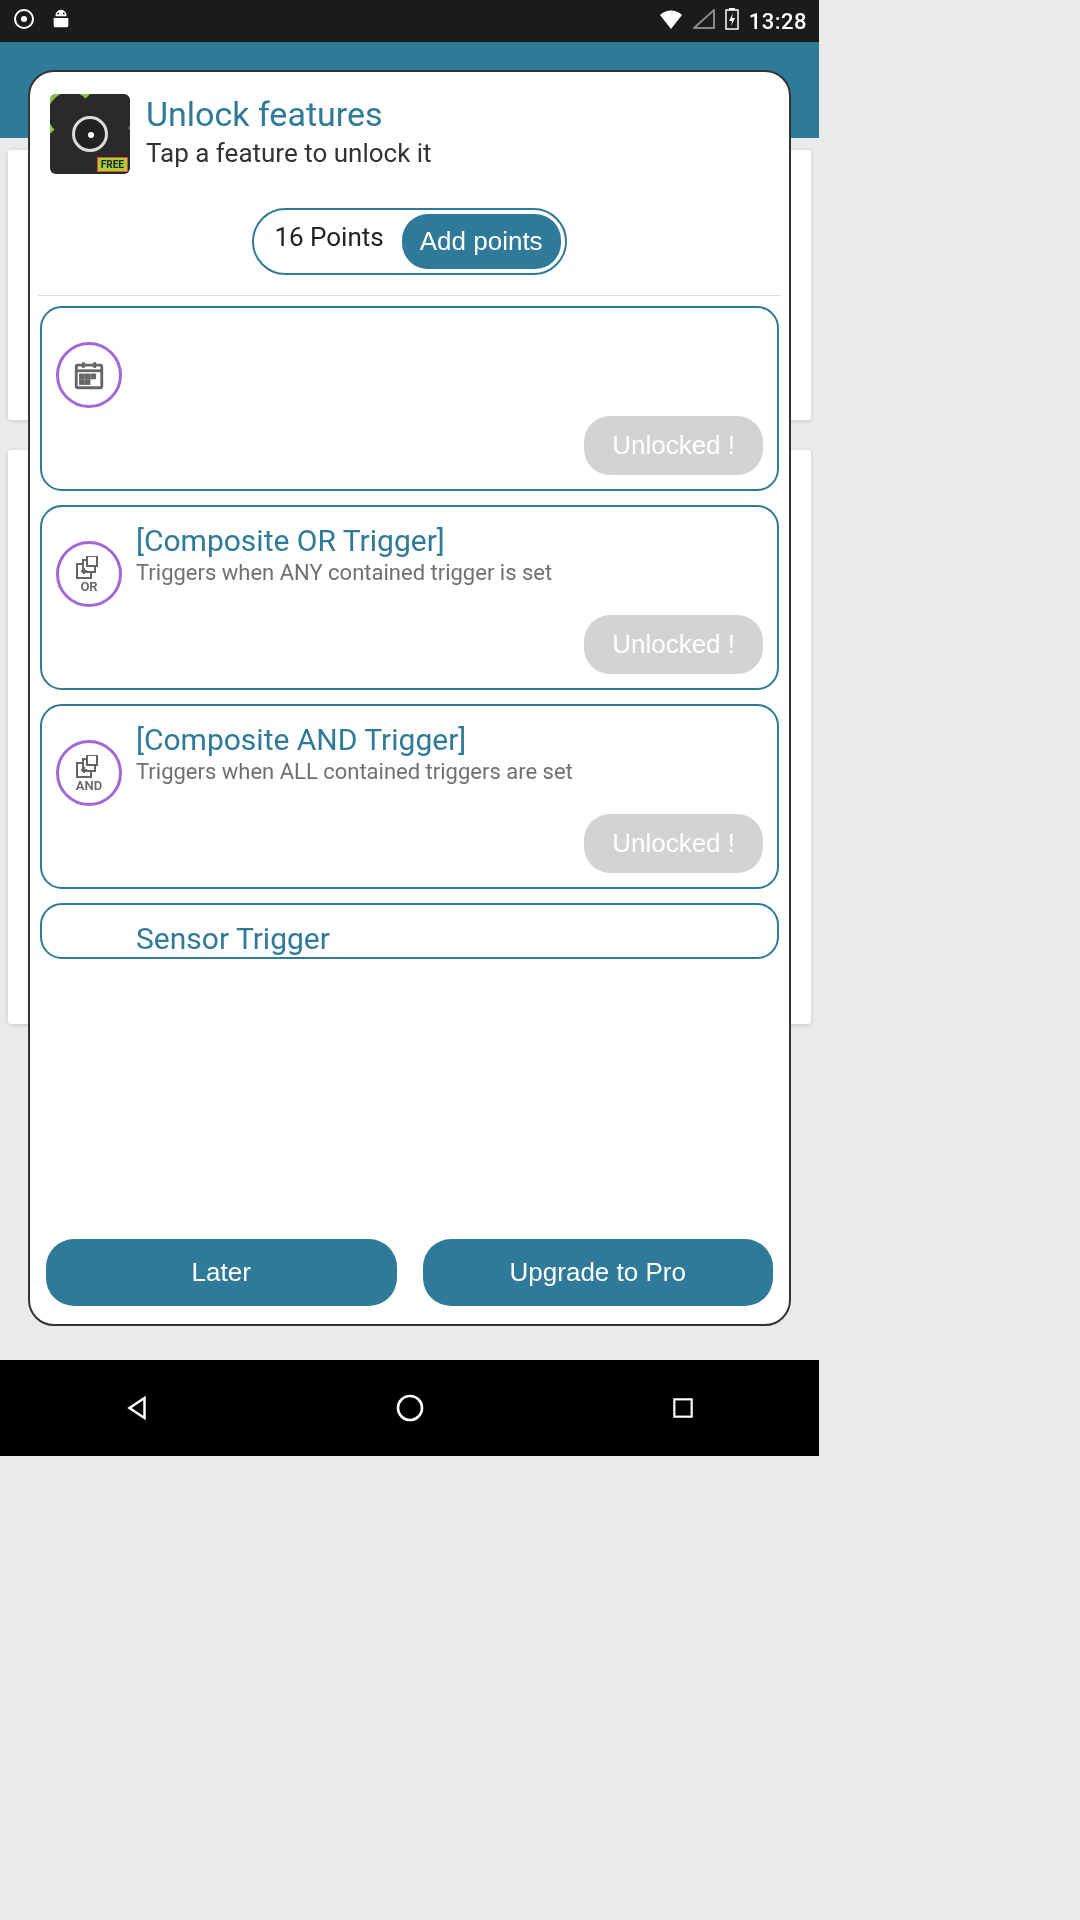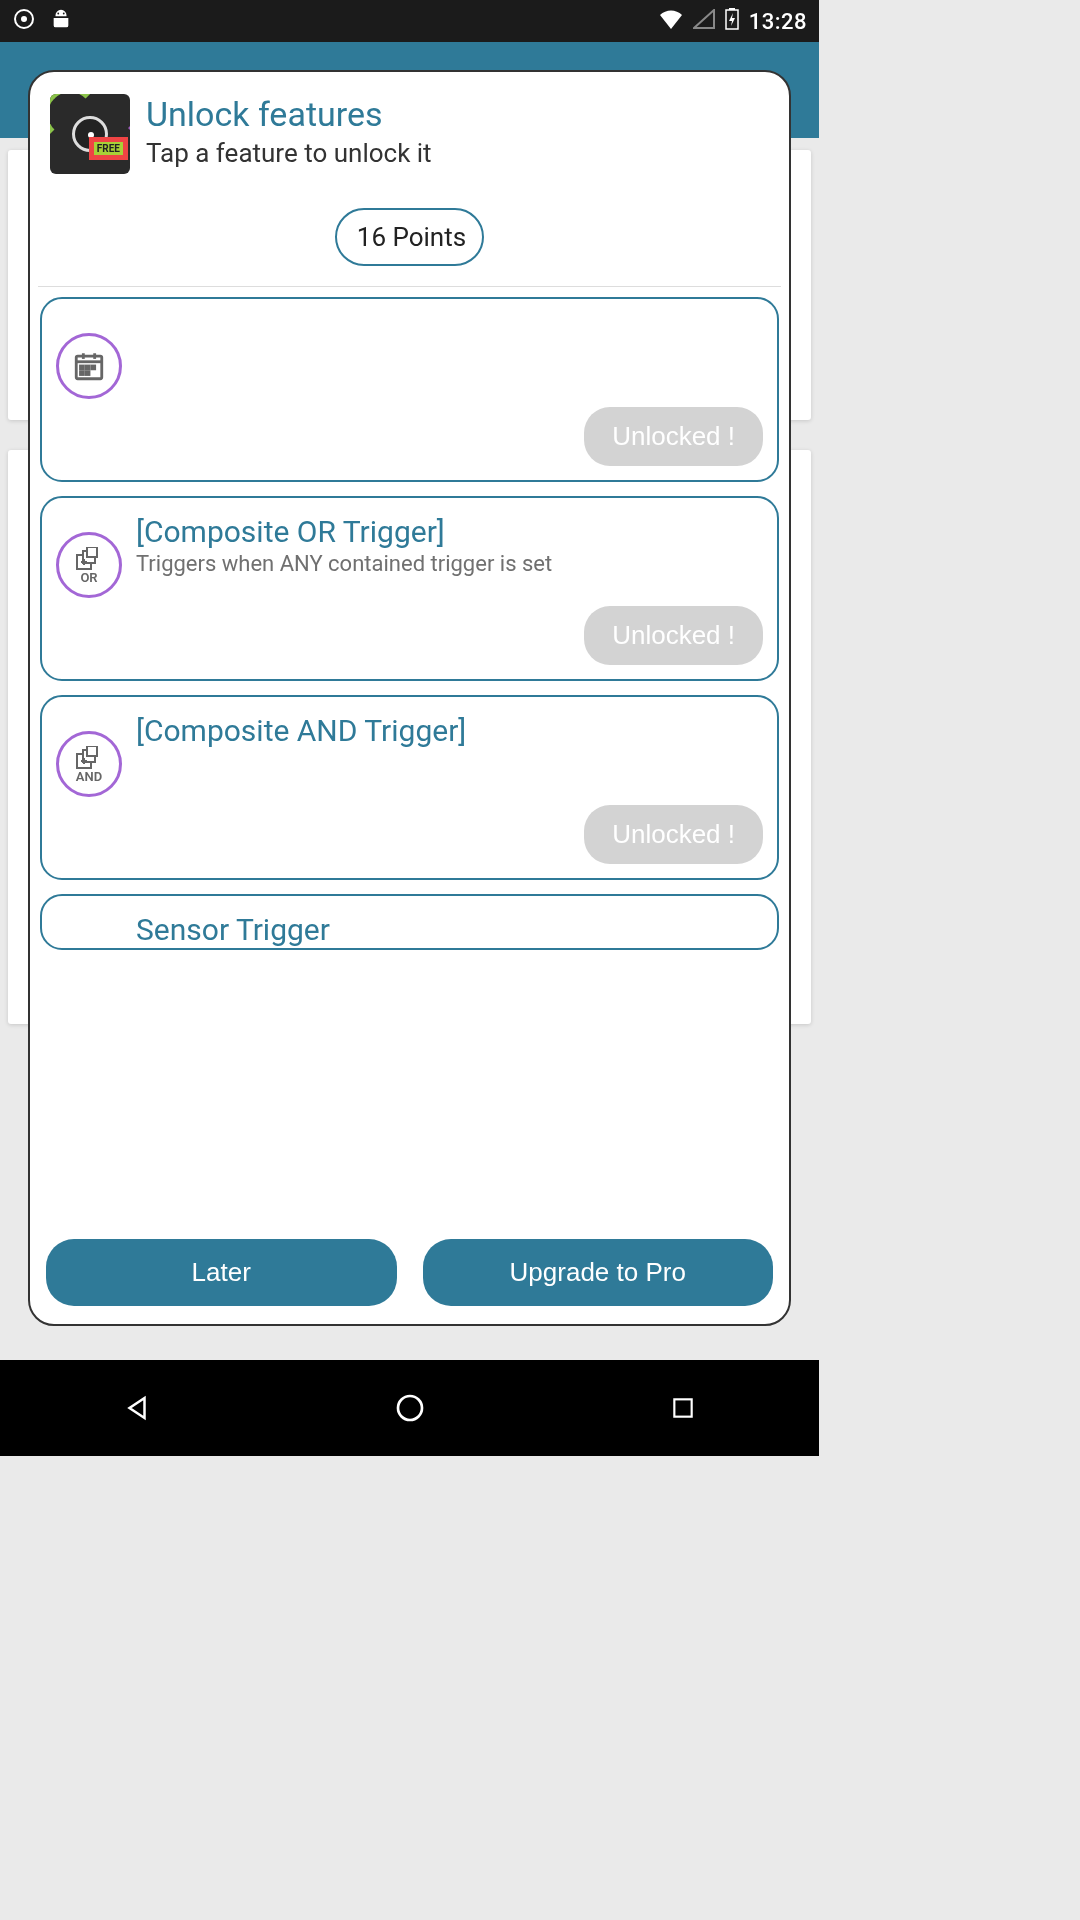--- a/index.html
+++ b/index.html
@@ -71,21 +71,21 @@
   background: #2a2a2a;
   border-radius: 6px;
   position: relative;
   flex-shrink: 0;
   overflow: hidden;
 }
 .app-icon .swirl1 { position:absolute; width:60px; height:60px; border:8px solid #8bc34a; border-radius:50%; top:-10px; left:-10px; border-right-color:transparent; border-bottom-color:transparent;}
 .app-icon .swirl2 { position:absolute; width:70px; height:70px; border:8px solid #9c5bb8; border-radius:50%; top:-20px; right:-14px; border-left-color:transparent; border-bottom-color:transparent;}
 .app-icon .center { position:absolute; width:36px; height:36px; background:#222; border:3px solid #ddd; border-radius:50%; top:22px; left:22px;}
 .app-icon .center::after{content:"";position:absolute;width:6px;height:6px;background:#fff;border-radius:50%;top:13px;left:13px;}
-.app-icon .free-badge{position:absolute;bottom:14px;right:2px;background:#a8d137;color:#222;font-size:10px;font-weight:bold;padding:1px 3px;border:5px solid #ef4444;}
+.app-icon .free-badge{position:absolute;bottom:2px;right:2px;background:#a8d137;color:#222;font-size:10px;font-weight:bold;padding:1px 3px;border:1px solid #ef4444;}
 .dialog-title { color: #2f7a98; font-size: 34px; font-weight: 400; }
 .dialog-subtitle { color: #333; font-size: 26px; margin-top: 4px; }
 .points-row {
   display: flex;
   justify-content: center;
   padding: 12px 0 20px 0;
   border-bottom: 1px solid #ddd;
   margin: 0 8px;
 }
 .points-container {
@@ -230,20 +230,21 @@
     </div>
     <div>
       <div class="dialog-title">Unlock features</div>
       <div class="dialog-subtitle">Tap a feature to unlock it</div>
     </div>
   </div>
 
   <div class="points-row">
     <div class="points-container">
       <span class="points-label">16 Points</span>
+      <button class="add-points-btn">Add points</button>
     </div>
   </div>
 
   <div class="feature-list">
 
     <div class="feature-card">
       <div class="feature-row">
         <div class="feature-icon">
           <svg width="34" height="34" viewBox="0 0 24 24" fill="none" stroke="#666" stroke-width="2">
               <rect x="3" y="5" width="18" height="16" rx="1"></rect>
@@ -288,20 +289,21 @@
               <rect x="2" y="8" width="14" height="14"></rect>
               <rect x="8" y="4" width="12" height="12" fill="#fff"></rect>
               <rect x="12" y="0" width="10" height="10" fill="#fff"></rect>
               <line x1="6" y1="15" x2="12" y2="15"></line>
               <line x1="9" y1="12" x2="9" y2="18"></line>
             </svg>
           <span class="subtext">AND</span>
         </div>
         <div class="feature-texts">
           <div class="feature-title">[Composite AND Trigger]</div>
+          <div class="feature-desc">Triggers when ALL contained triggers are set</div>
         </div>
       </div>
       <button class="unlocked-btn">Unlocked !</button>
     </div>
 
     <div class="feature-card hidden-partial" style="height:56px; padding-bottom:0;">
       <div class="feature-row">
         <div class="feature-texts" style="margin-left:80px;">
           <div class="feature-title">Sensor Trigger</div>
         </div>

